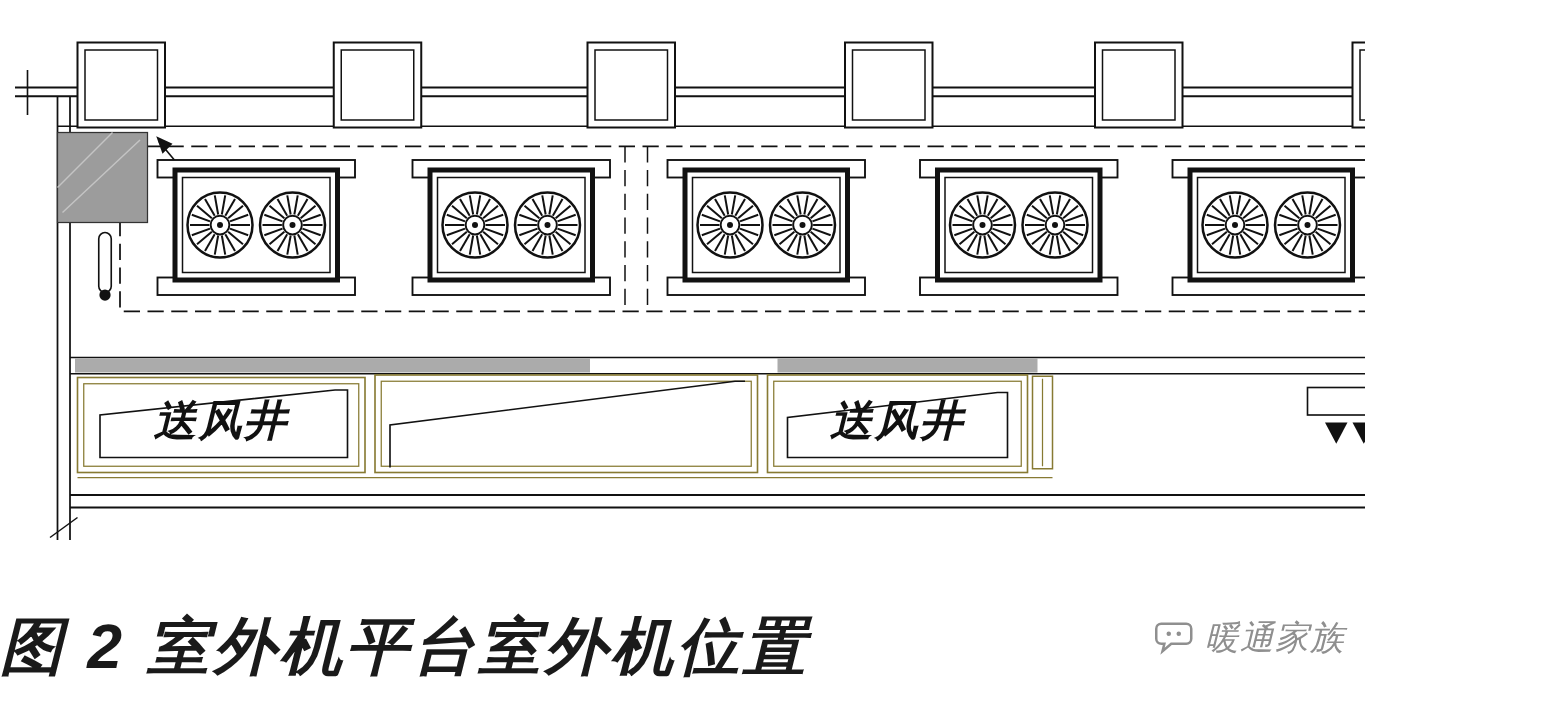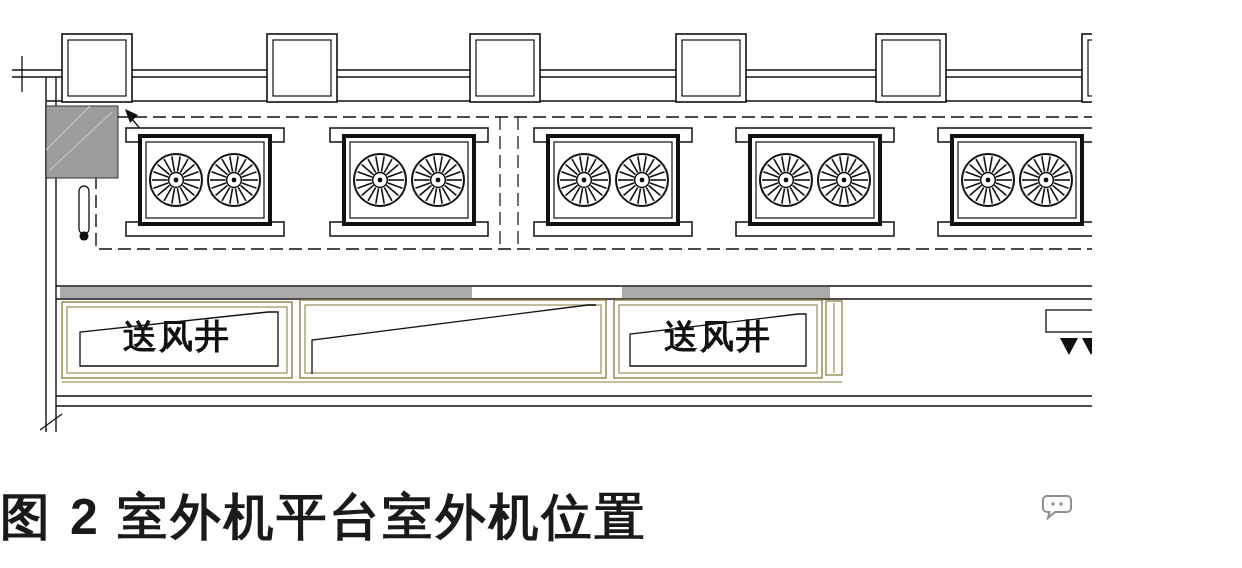--- a/index.html
+++ b/index.html
@@ -2,20 +2,21 @@
 <html><head>
 <meta charset="utf-8">
 <style>
   html,body{margin:0;padding:0;background:#ffffff;}
   .stage{
     position:relative;
     width:1092px;height:568px;
     background:#ffffff;
     overflow:hidden;
     font-family:"Liberation Sans","DejaVu Sans",sans-serif;
+    font-style:italic;
   }
   .drawing-svg{position:absolute;left:0;top:0;}
   .shaft-label{
     position:absolute;
     display:flex;align-items:center;justify-content:center;
     font-size:34px;font-weight:600;color:#111;
     letter-spacing:2px;
     pointer-events:none;
   }
   .shaft-label-1{left:62px;top:300px;width:230px;height:74px;}
@@ -200,15 +201,16 @@
   <div class="shaft-label shaft-label-2">送风井</div>
 
   <div class="caption">图 2 室外机平台室外机位置</div>
 
   <div class="watermark">
     <svg width="34" height="30" viewBox="0 0 34 30">
       <path d="M5 4 h20 a4 4 0 0 1 4 4 v8 a4 4 0 0 1 -4 4 h-12 l-7 6 l1.5 -6 h-2.5 a4 4 0 0 1 -4 -4 v-8 a4 4 0 0 1 4 -4 z" fill="none" stroke="#8f8f8f" stroke-width="2"></path>
       <circle cx="11" cy="12" r="1.8" fill="#8f8f8f"></circle>
       <circle cx="19" cy="12" r="1.8" fill="#8f8f8f"></circle>
     </svg>
+    <span class="watermark-text">暖通家族</span>
   </div>
 
 </div>
 
 </body></html>

